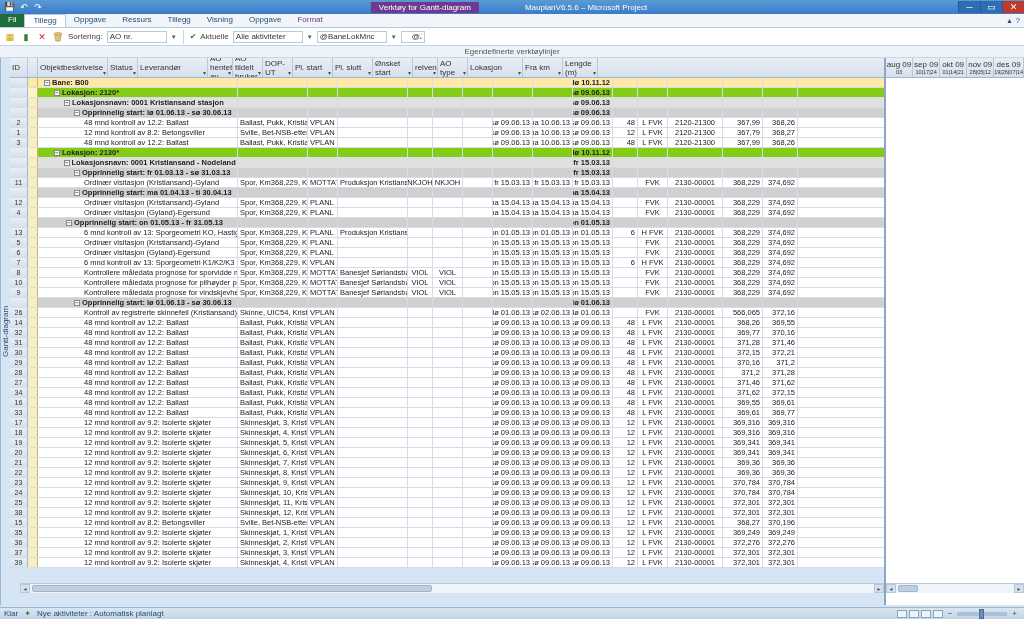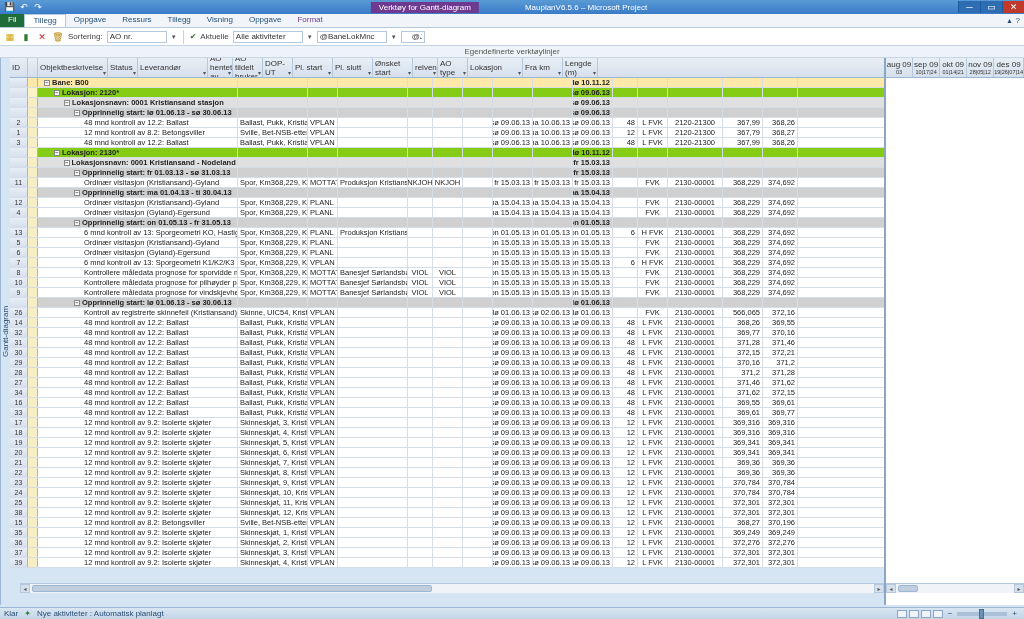--- a/index.html
+++ b/index.html
@@ -443,21 +443,21 @@
           <div class="cell c-os num" style="">ma 15.04.13</div>
           <div class="cell c-rel num"></div>
           <div class="cell c-type center">FVK</div>
           <div class="cell c-lok center">2130-00001</div>
           <div class="cell c-fra num">368,229</div>
           <div class="cell c-len num">374,692</div>
         </div>
         <div class="row group3">
           <div class="cell idcell c-id"></div>
           <div class="cell ycell c-y"></div>
-          <div class="cell c-ao" style="padding-left:36px"><span class="indent-box">−</span>Opprinnelig start: on 01.05.13 - fr 31.05.13</div>
+          <div class="cell c-ao" style="padding-left:28px"><span class="indent-box">−</span>Opprinnelig start: on 01.05.13 - fr 31.05.13</div>
           <div class="cell c-obj"></div>
           <div class="cell c-st"></div>
           <div class="cell c-lev"></div>
           <div class="cell c-aoh center"></div>
           <div class="cell c-aot center"></div>
           <div class="cell c-dop"></div>
           <div class="cell c-ps num"></div>
           <div class="cell c-pe num"></div>
           <div class="cell c-os num" style="font-weight:bold">on 01.05.13</div>
           <div class="cell c-rel num"></div>

